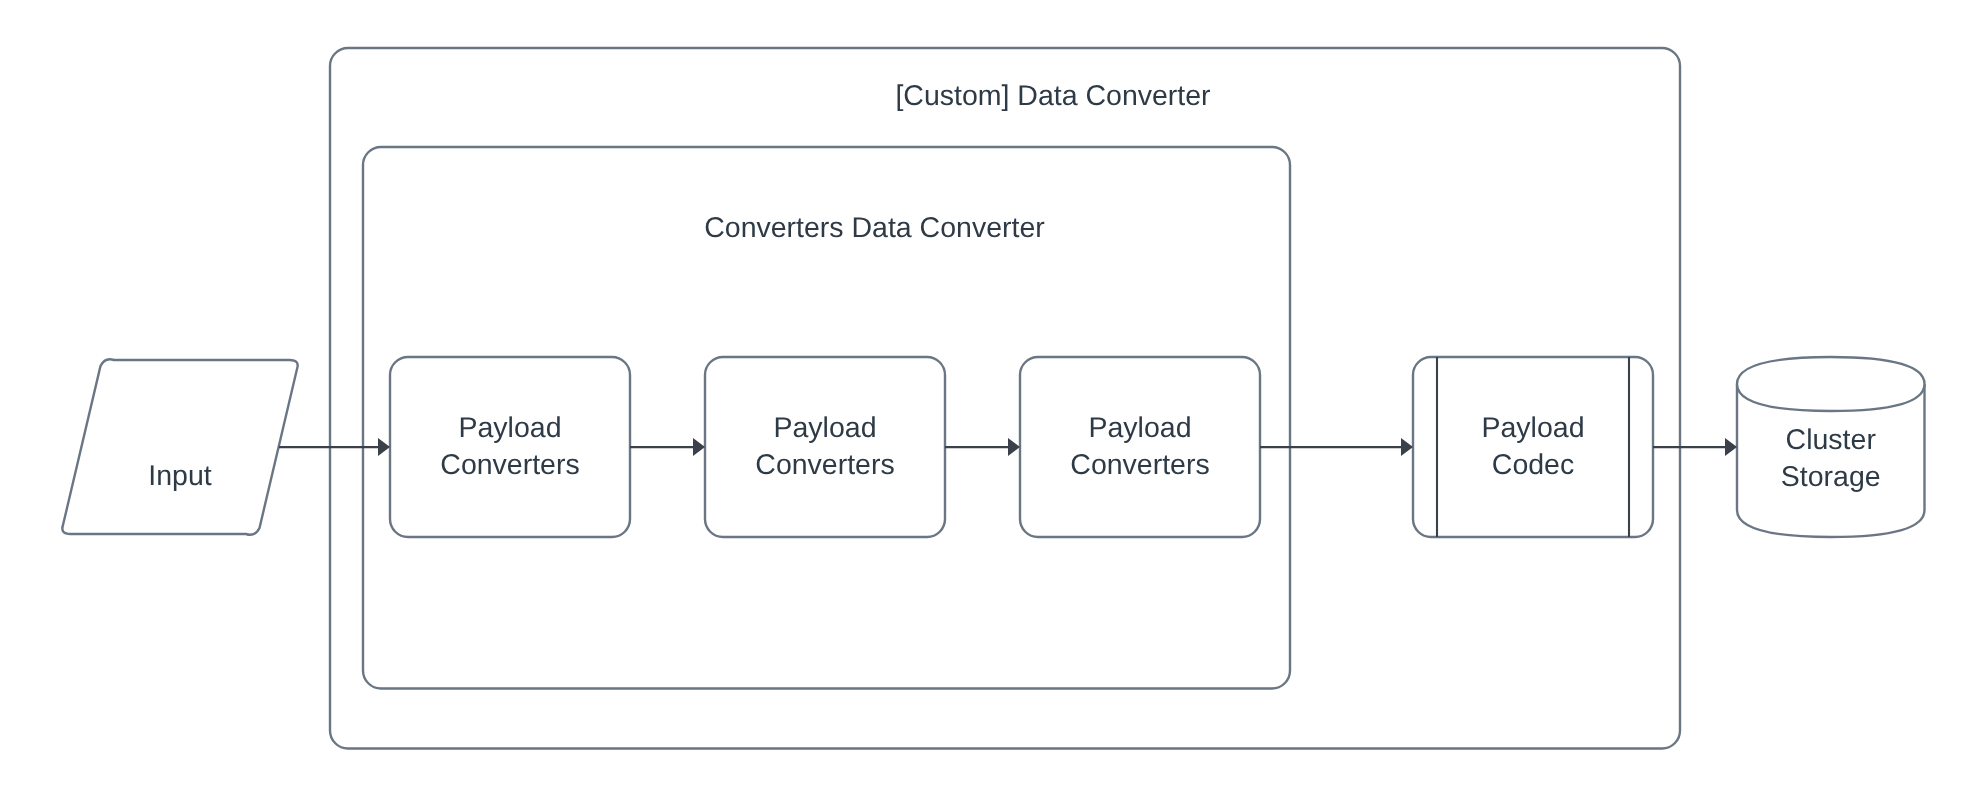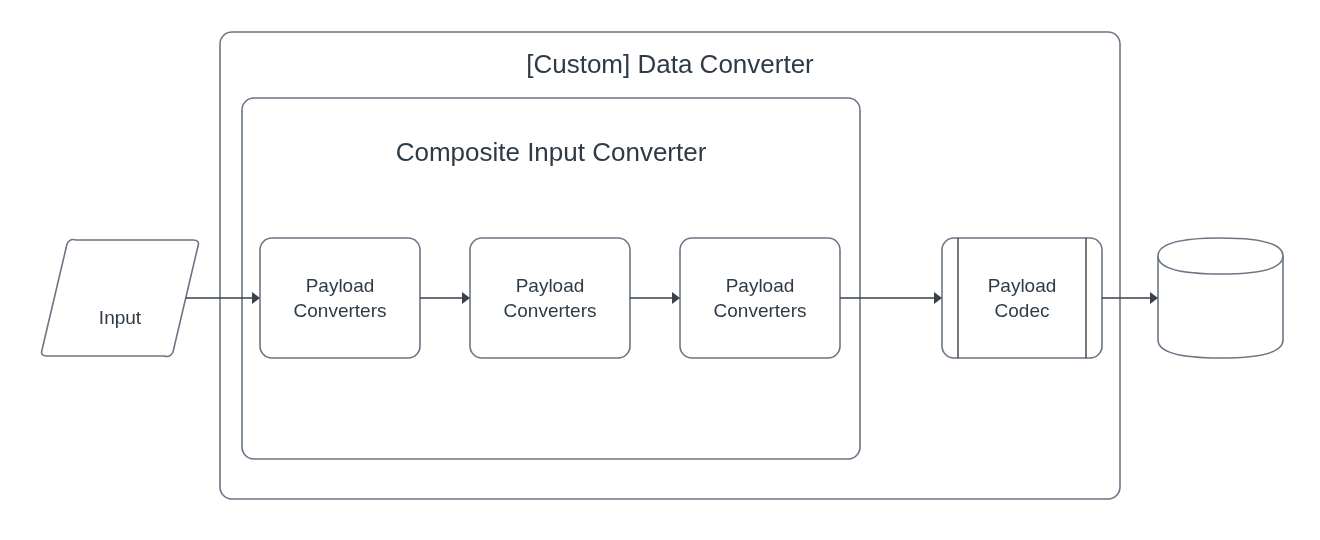--- a/index.html
+++ b/index.html
@@ -45,21 +45,22 @@
     position: absolute;
     color: #2e3b47;
     font-family: "Liberation Sans", sans-serif;
     font-size: 19px;
     line-height: 25px;
     text-align: center;
     white-space: pre-line;
     pointer-events: none;
   }
   .label.container-title {
-    font-size: 26px;
+    font-size: 19px;
+    margin-left: 32px;
   }
   .label.node-title {
     font-size: 19px;
   }
 </style>
 </head>
 <body>
 
 <div id="canvas">
 
@@ -126,30 +127,32 @@
 
     <g>
       <line class="edge-line" x1="1102" y1="298" x2="1150" y2="298"></line>
       <polygon class="arrow-head" points="1150,292 1158,298 1150,304"></polygon>
     </g>
 
   </svg>
 
   <div class="label container-title" style="left:220px; top:52px; width:900px;">[Custom] Data Converter</div>
 
-  <div class="label container-title" style="left:242px; top:140px; width:618px;">Composite Input Converter</div>
+  <div class="label container-title" style="left:242px; top:140px; width:618px;">Converters Data Converter</div>
 
   <div class="label node-title" style="left:40px; top:286px; width:160px;margin-top:19px;">Input</div>
 
   <div class="label node-title" style="left:260px; top:273px; width:160px;">Payload
 Converters</div>
 
   <div class="label node-title" style="left:470px; top:273px; width:160px;">Payload
 Converters</div>
 
   <div class="label node-title" style="left:680px; top:273px; width:160px;">Payload
 Converters</div>
 
   <div class="label node-title" style="left:958px; top:273px; width:128px;">Payload
 Codec</div>
 
+  <div class="label node-title" style="left:1158px; top:281px; width:125px;">Cluster
+Storage</div>
 
 </div>
 
 </body></html>

